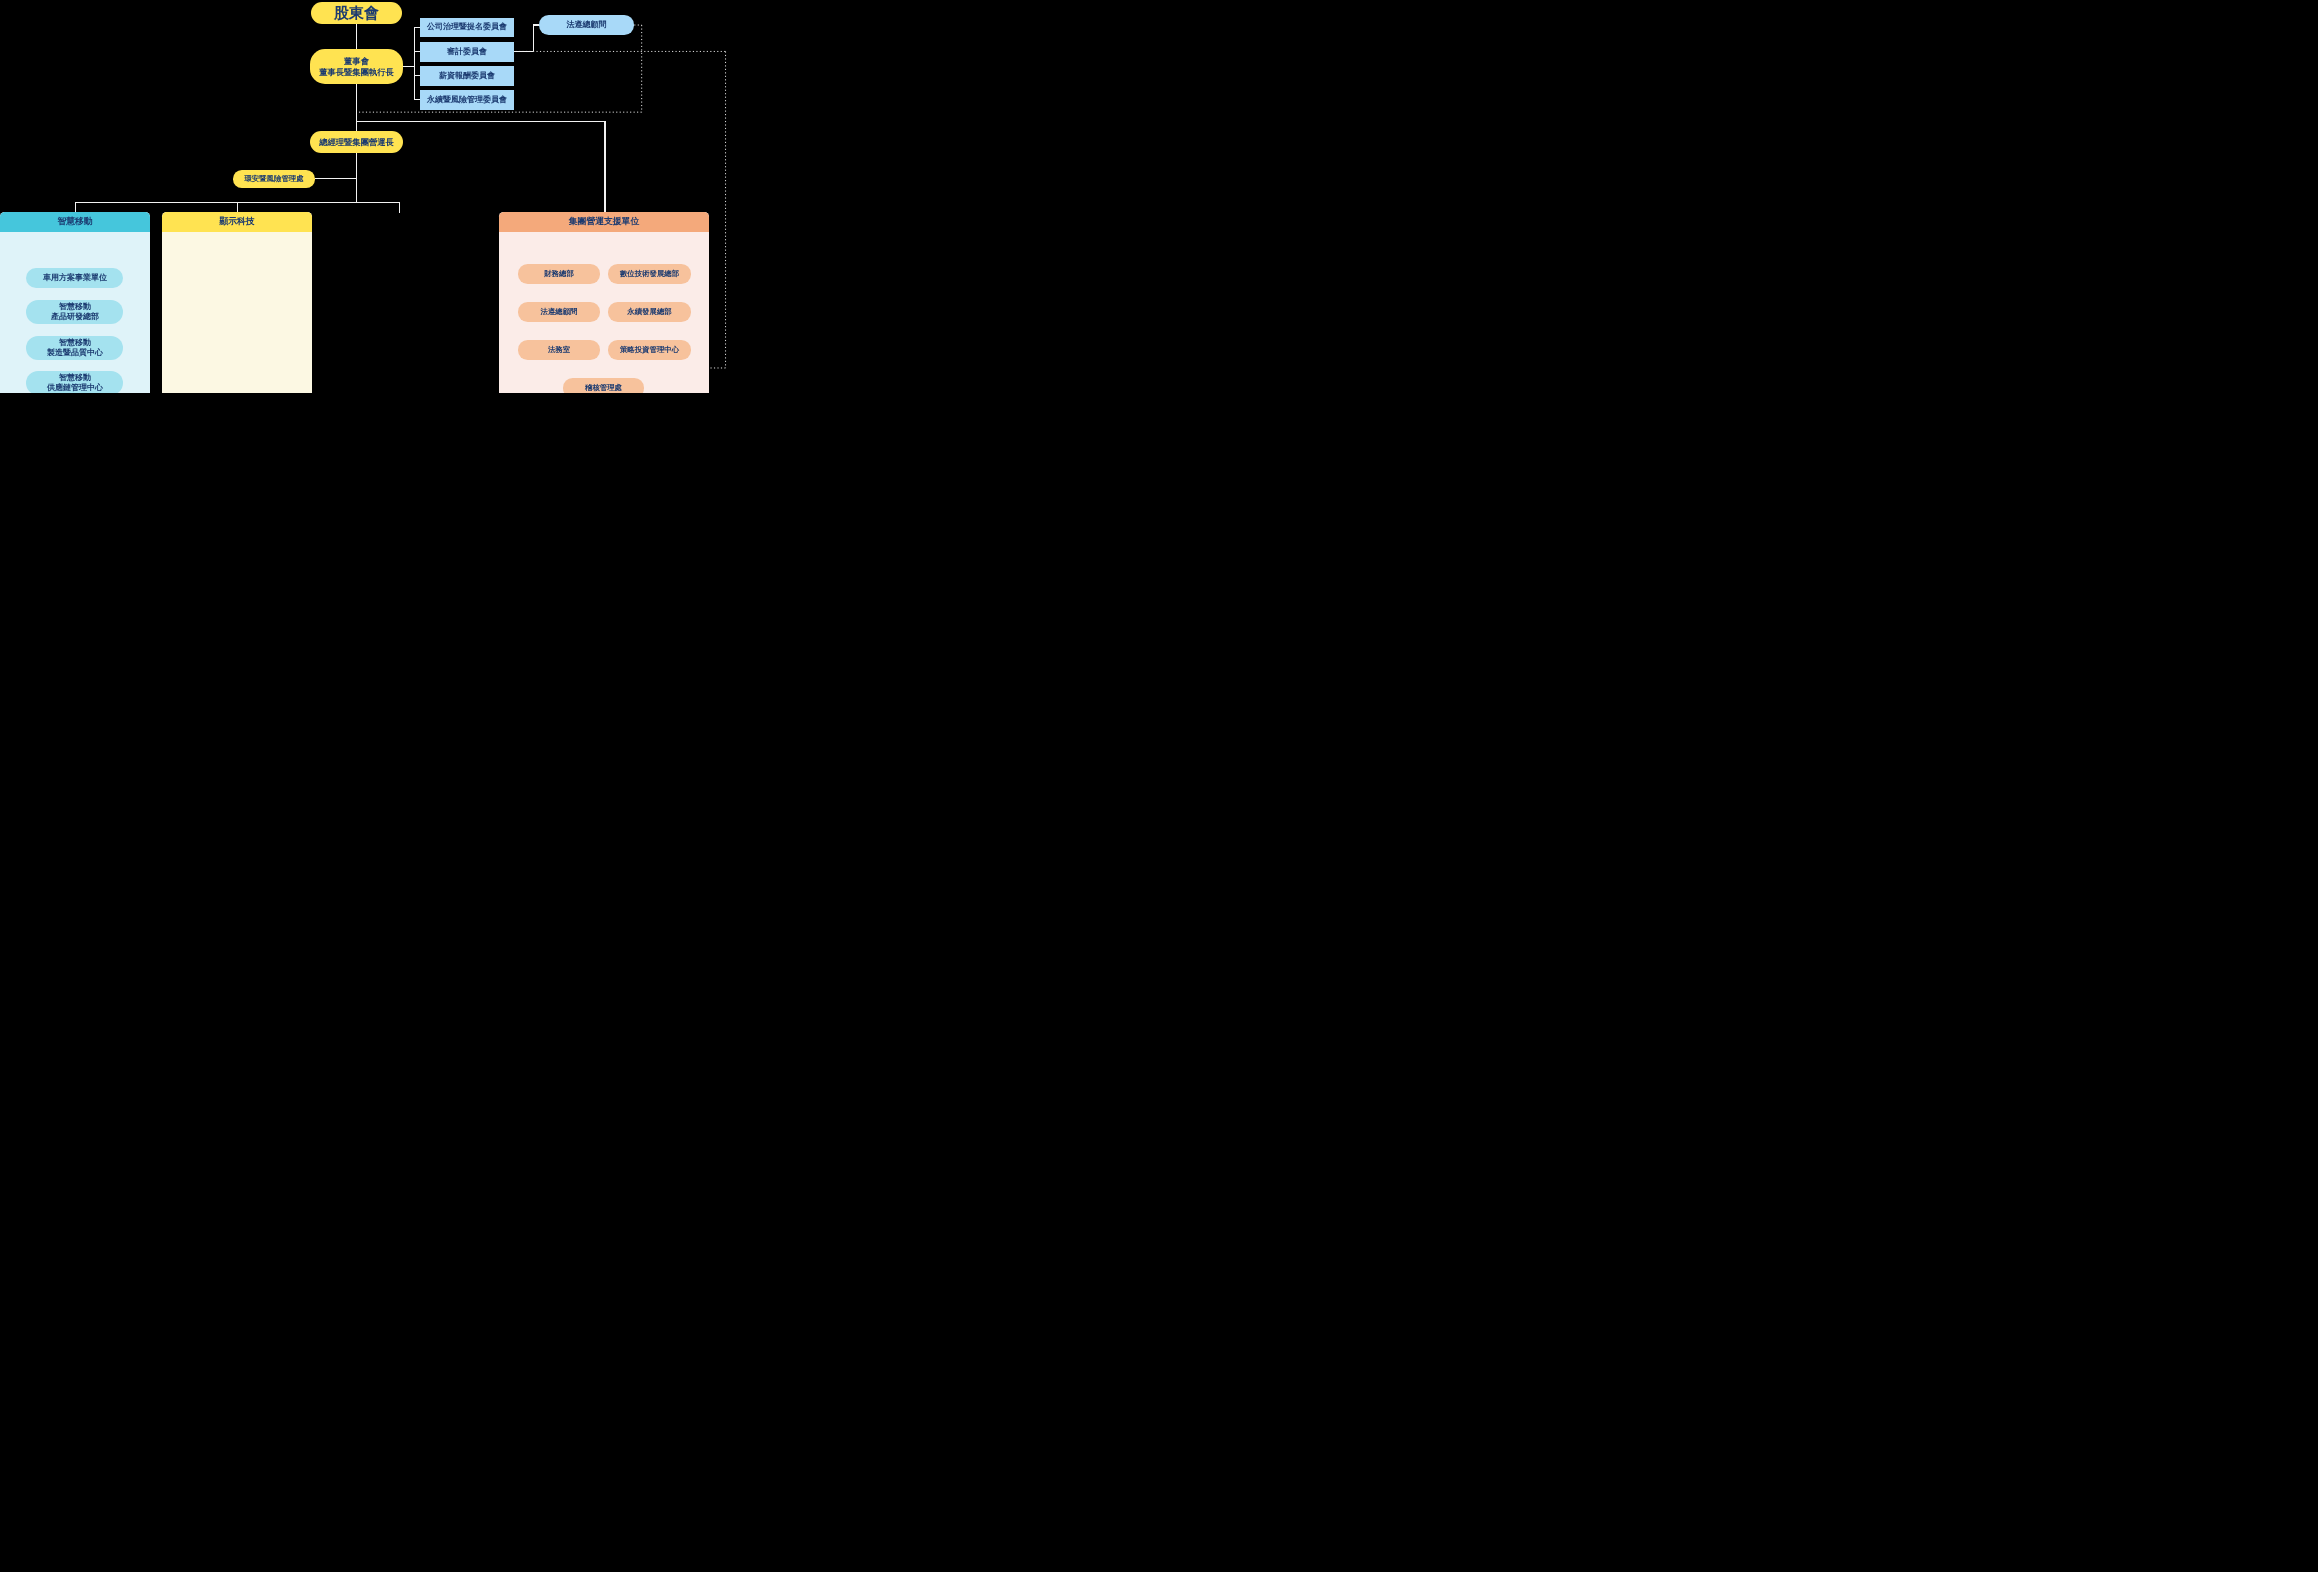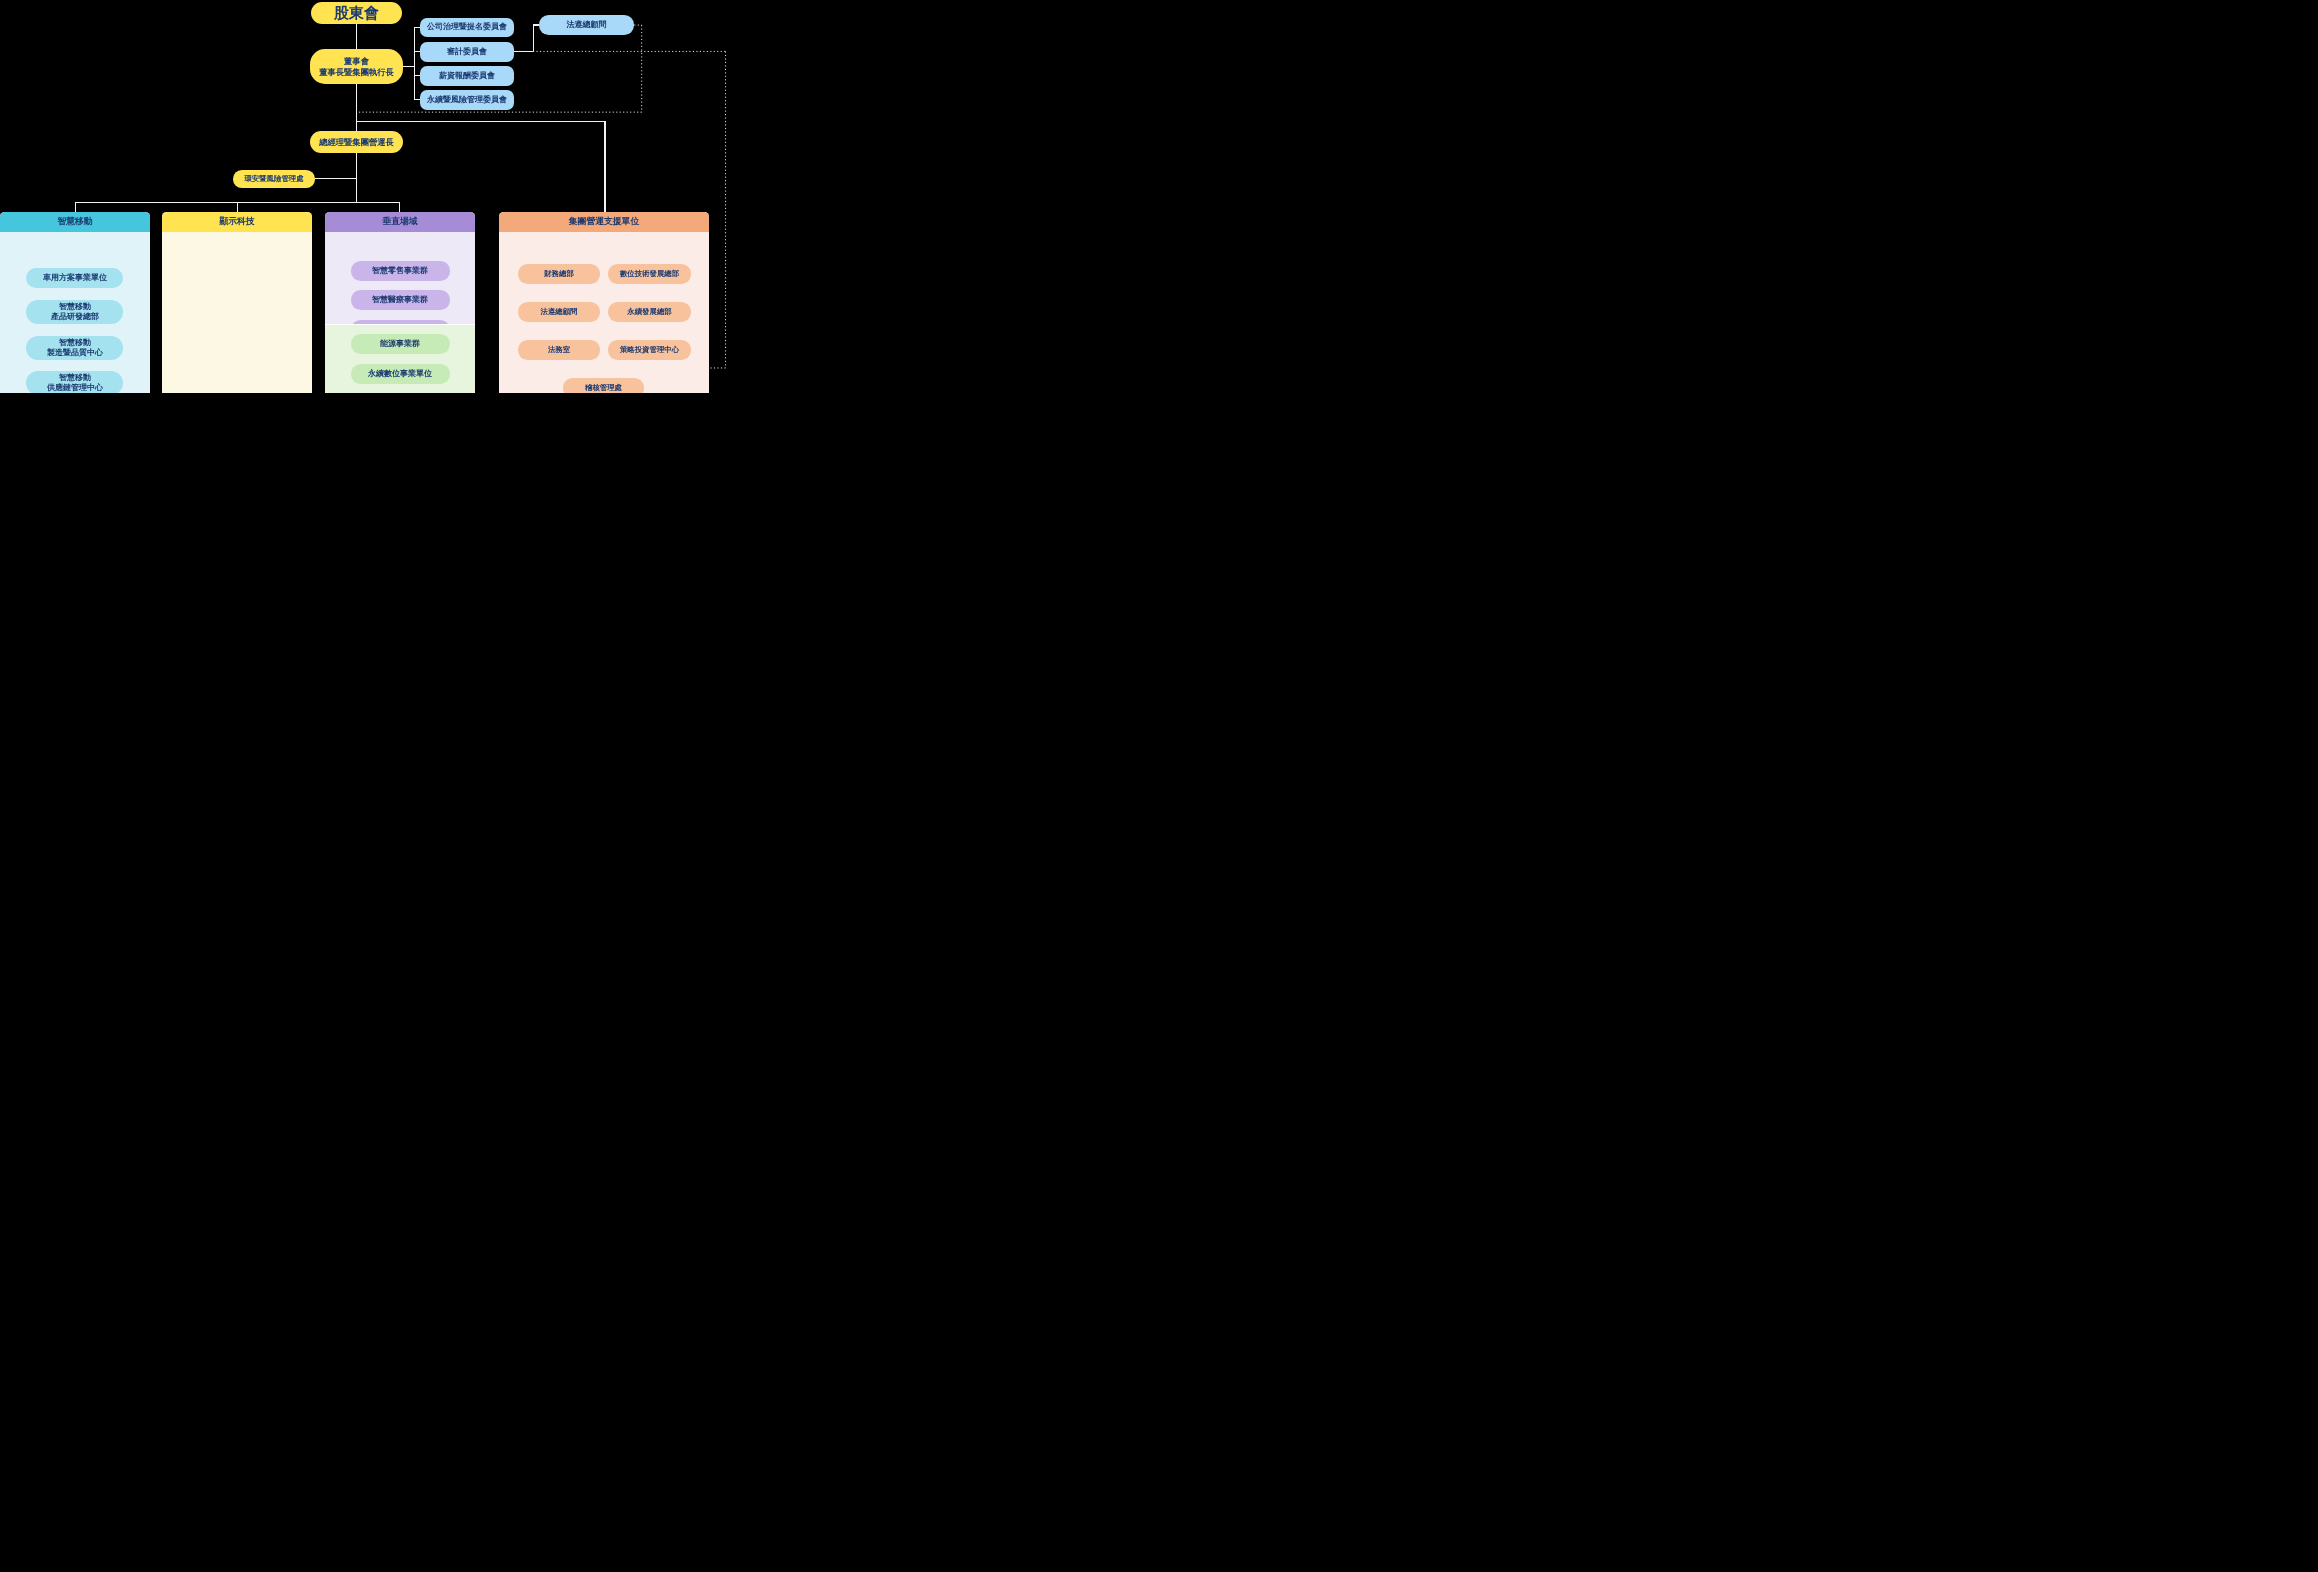--- a/index.html
+++ b/index.html
@@ -30,21 +30,21 @@
   .yellow-node { background:var(--node-yellow,#FFE351); }
   .blue-node   { background:var(--node-blue,#A8D9F8); }
 
   
   .n-shareholders { left:311px; top:1.9px;   width:91px; height:22px; border-radius:11px; font-size:15px; }
   .n-board        { left:310px; top:49px; width:93px; height:35px; border-radius:15px; font-size:8.3px; }
   .n-president    { left:310px; top:131px; width:93px; height:22px; border-radius:11px; font-size:8.3px; }
   .n-ehs          { left:233px; top:170px; width:82px; height:17.6px; border-radius:8.8px; font-size:7.4px; }
   .n-compliance   { left:539px; top:15.3px; width:95px; height:19.5px; border-radius:9.7px; }
 
-  .committee { left:420px; width:94px; height:19.5px; border-radius:7px; }
+  .committee { left:420px; width:94px; height:19.5px; border-radius:0; }
   .c0 { top:17.6px; } .c1 { top:42px; } .c2 { top:66px;text-align:right; } .c3 { top:90px; }
 
   
   .card { position:absolute; top:212px; height:181px; border-radius:4.6px 4.6px 0 0; overflow:hidden; }
   .card-header {
     position:absolute; left:0; top:0; width:100%; height:20.4px;
     display:flex; align-items:center; justify-content:center;
     font-weight:700; font-size:8.8px; color:var(--text-navy,#1B3A70);
     border-radius:4.6px 4.6px 0 0;
   }
@@ -190,44 +190,20 @@
         </div>
     </div>
   </section>
 
   <section class="card card2">
     <header class="card-header">
       <span>顯示科技</span>
     </header>
   </section>
 
-  <section class="card card3">
-    <header class="card-header">
-      <span>垂直場域</span>
-    </header>
-    <div class="card-body">
-      <div class="pill item i0">
-          <span class="lbl">智慧零售事業群</span>
-        </div>
-      <div class="pill item i1">
-          <span class="lbl">智慧醫療事業群</span>
-        </div>
-      <div class="pill item i2">
-          <span class="lbl">智慧教育暨企業事業群</span>
-        </div>
-    </div>
-    <div class="green-section">
-      <div class="pill item g0">
-          <span class="lbl">能源事業群</span>
-        </div>
-      <div class="pill item g1">
-          <span class="lbl">永續數位事業單位</span>
-        </div>
-    </div>
-  </section>
 
   <section class="card card4">
     <header class="card-header">
       <span>集團營運支援單位</span>
     </header>
     <div class="card-body">
       <div class="pill item r0c0">
           <span class="lbl">財務總部</span>
         </div>
       <div class="pill item r0c1">

